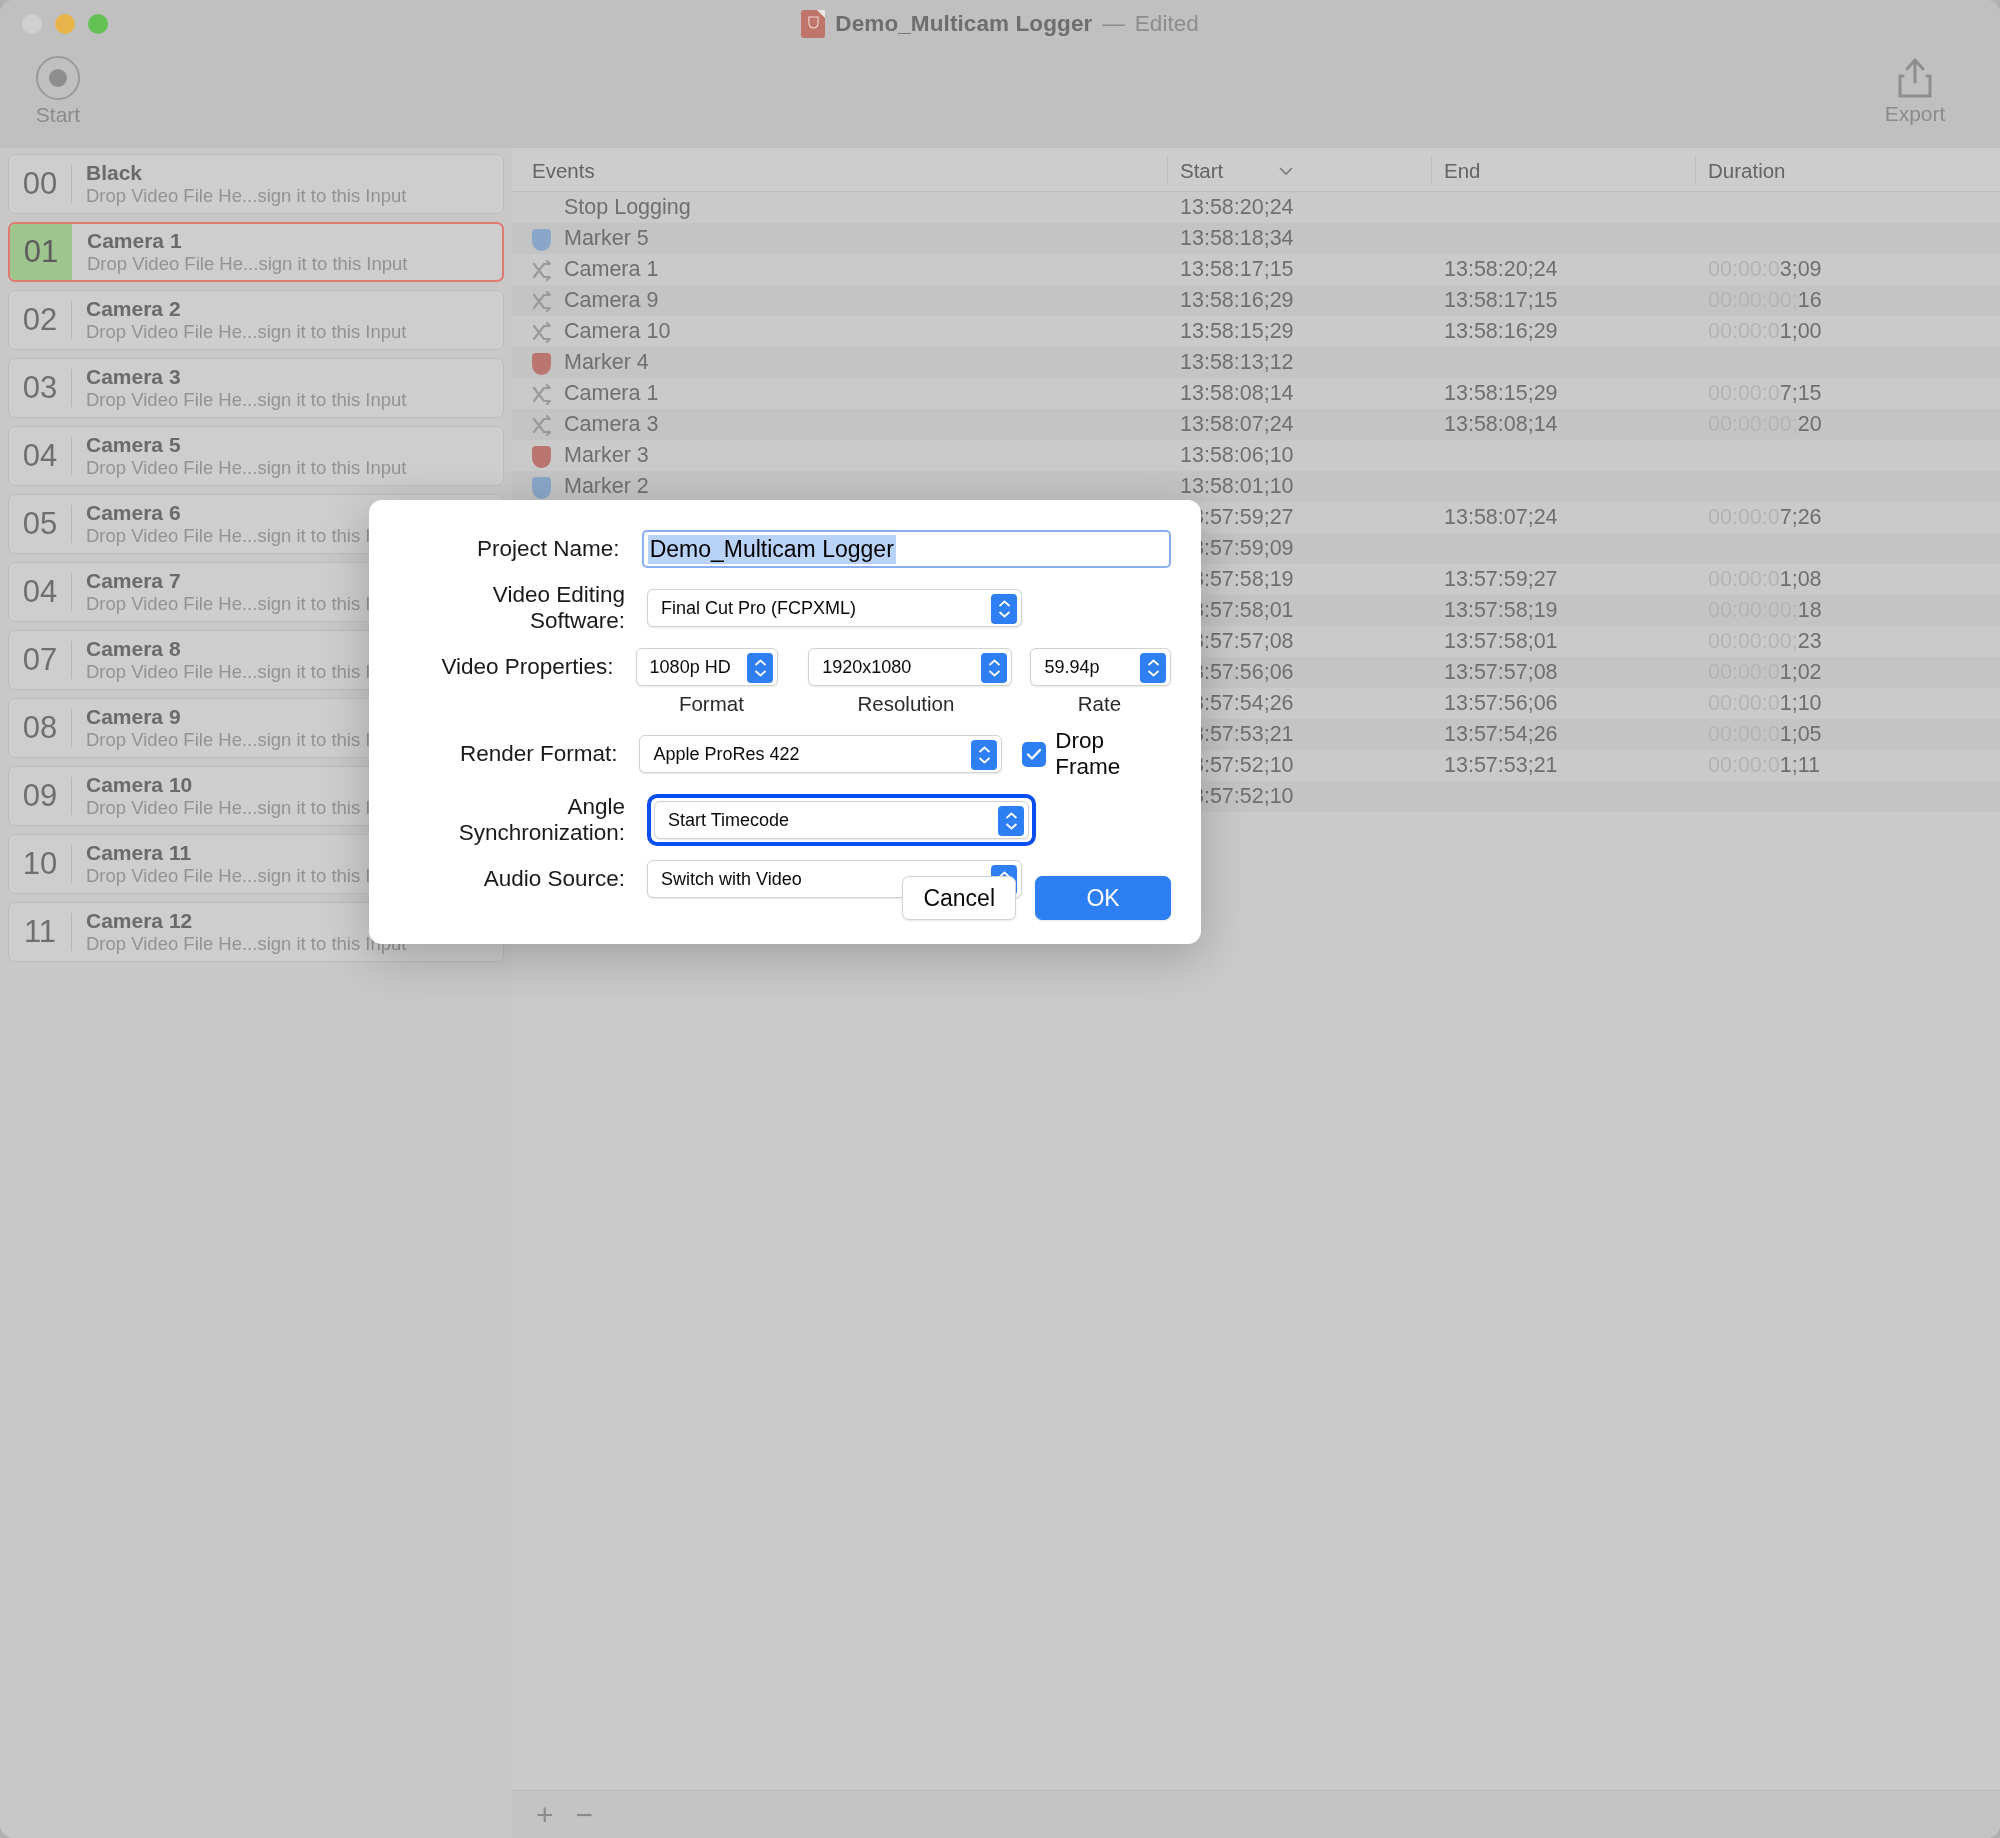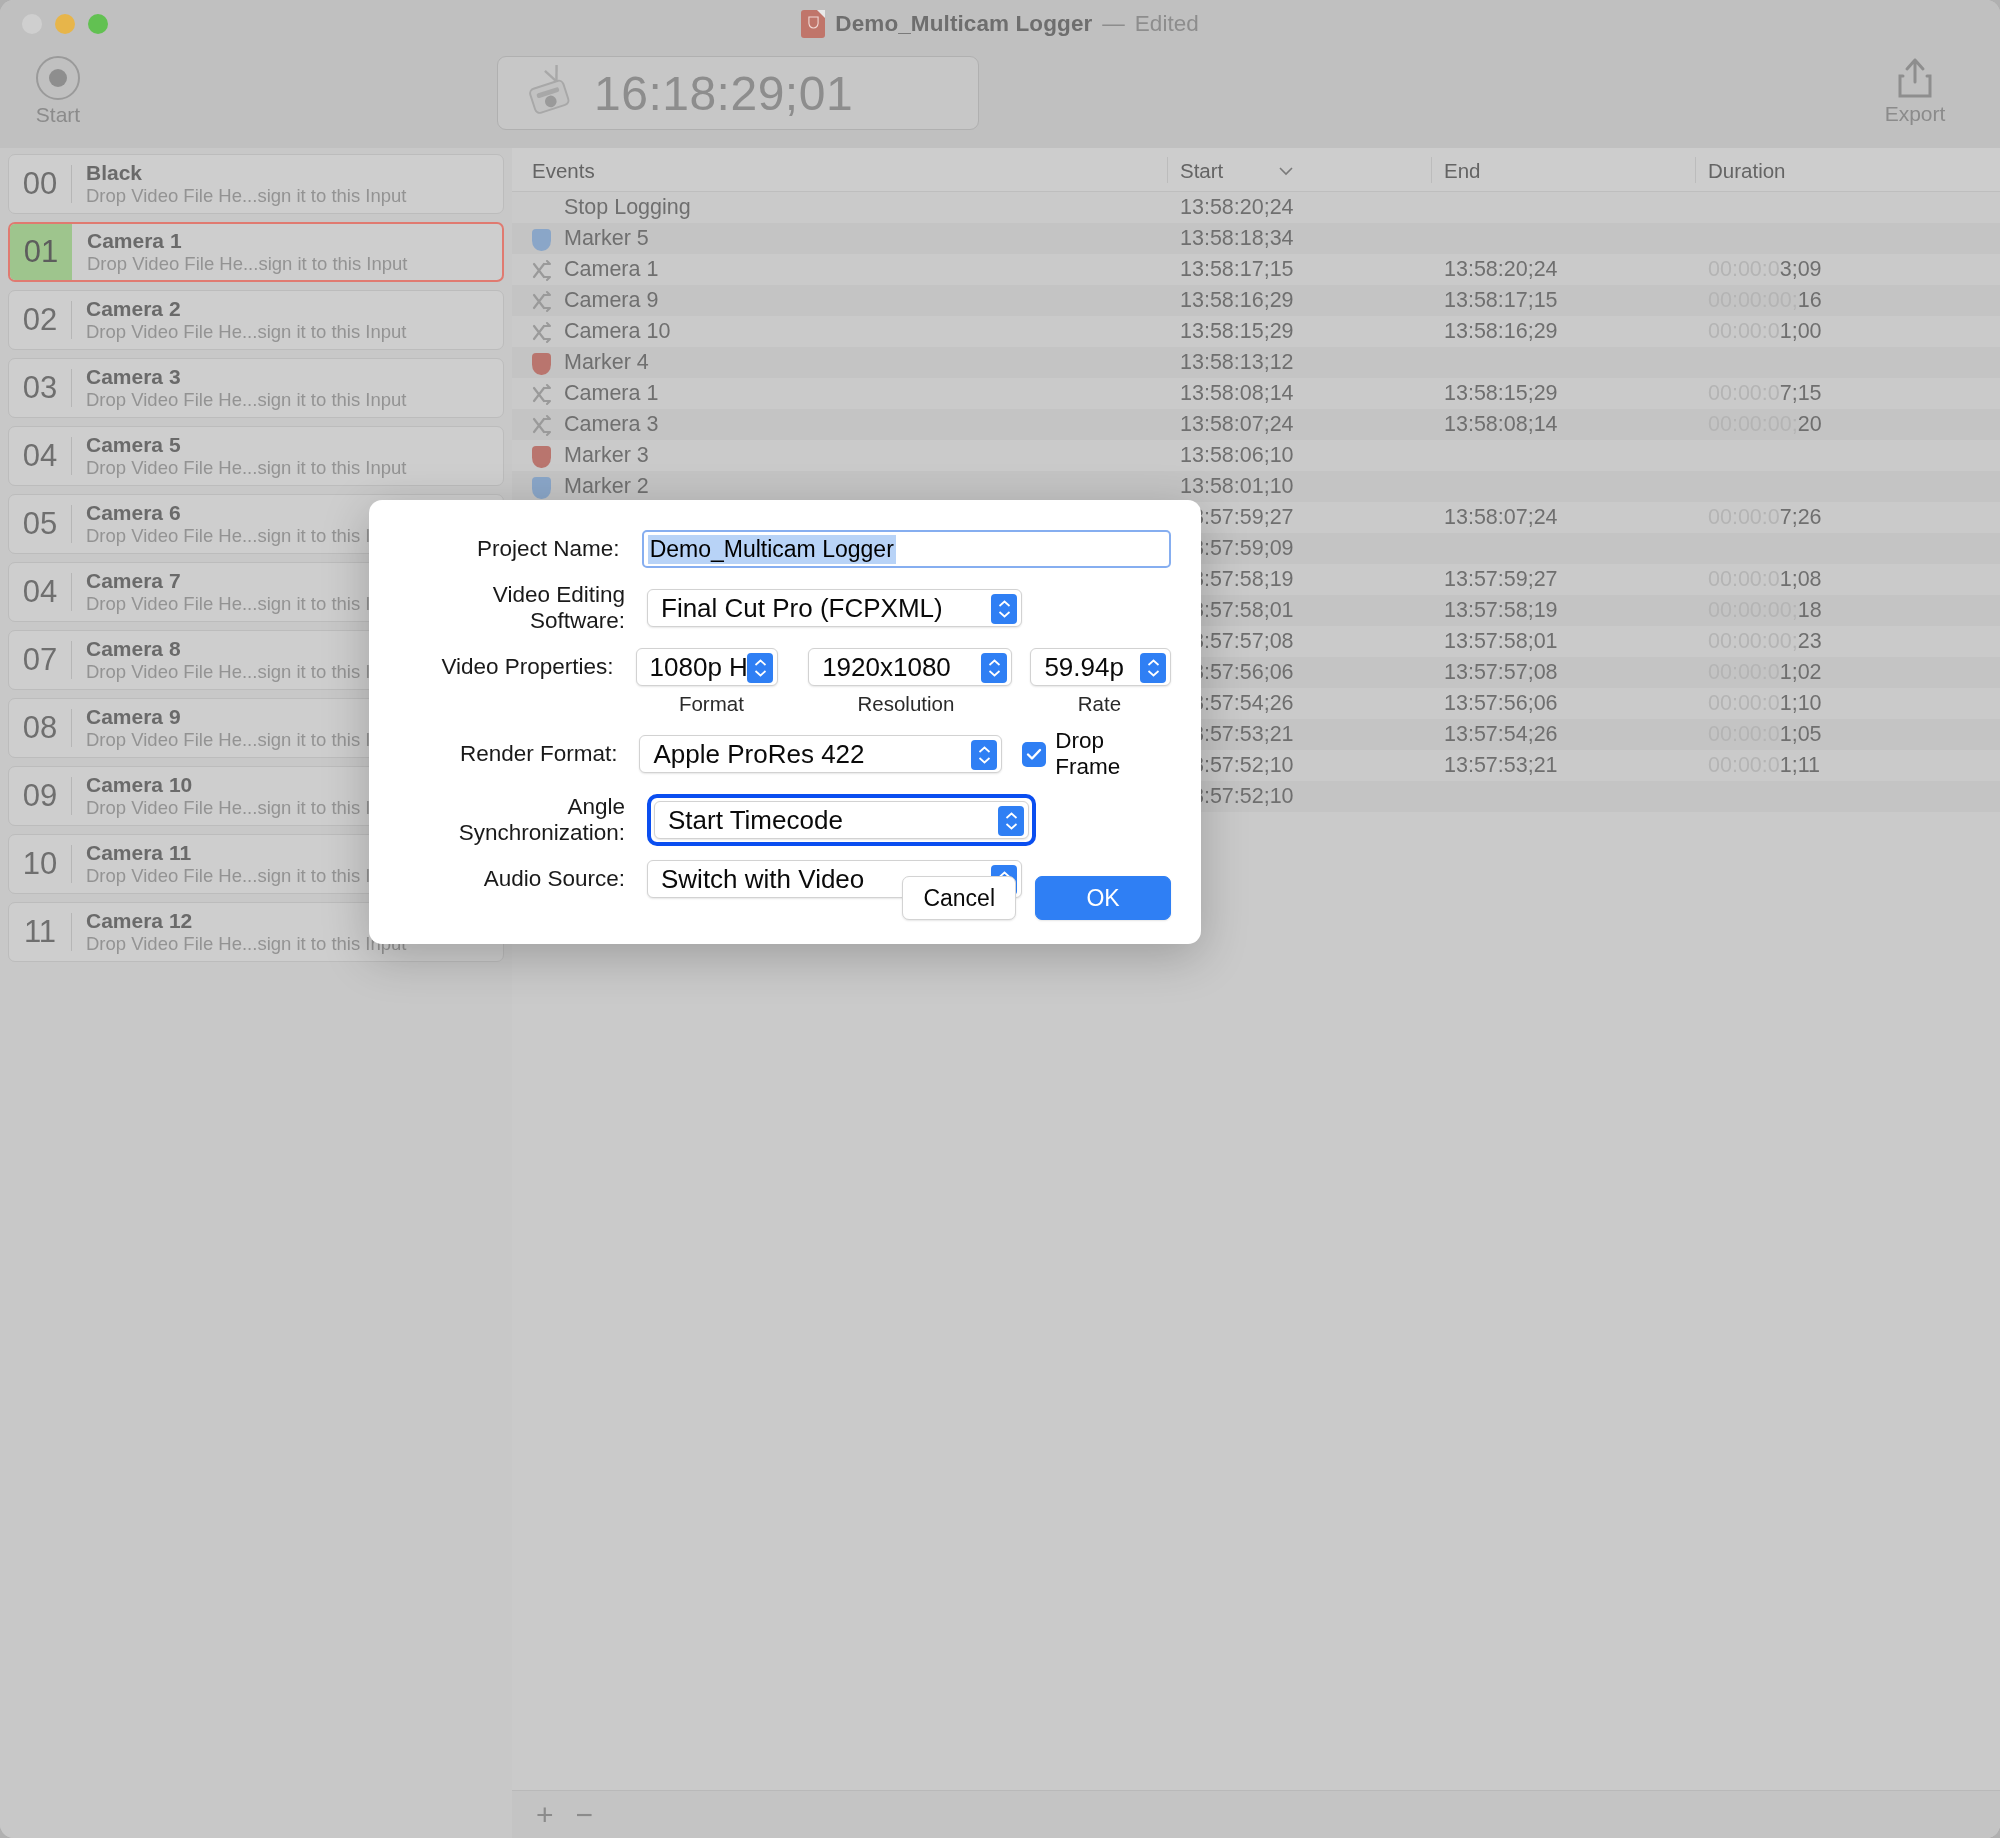--- a/index.html
+++ b/index.html
@@ -192,21 +192,21 @@
   .textfield .val {
     font-size: 23px; color: #000;
     background: #b8d3f7; padding: 1px 2px;
   }
   .popup {
     height: 38px; border: 1px solid #d2d2d2; border-radius: 6px;
     background: #fff; display: flex; align-items: center;
     box-shadow: 0 1px 2px rgba(0,0,0,0.10);
     position: relative;
   }
-  .popup .pv { font-size: 26px; color: #0a0a0a; padding-left: 13px; }
+  .popup .pv { font-size: 18px; color: #0a0a0a; padding-left: 13px; }
   .stepper {
     position: absolute; right: 4px; top: 4px;
     width: 26px; height: 30px; border-radius: 4px;
     background: #2f7ff4;
     display: flex; flex-direction: column; align-items: center; justify-content: center; gap: 2px;
   }
   .stepper svg { width: 13px; height: 8px; display: block; }
   .pop-wide { width: 375px; }
   .pop-fmt  { width: 150px; }
   .pop-res  { width: 215px; margin-left: 30px; }
@@ -265,32 +265,20 @@
   </div>
 
   <div class="toolbar">
     <div class="start-btn">
       <div class="rec-ring">
           <div class="rec-dot"></div>
         </div>
       <div class="start-label">Start</div>
     </div>
 
-    <div class="tc-box">
-      <svg class="tc-icon" viewBox="0 0 64 58">
-        <g transform="rotate(-18 32 32)">
-          <rect x="14" y="20" width="36" height="26" rx="5" fill="#c2c2c2" stroke="#a8a8a8" stroke-width="2"></rect>
-          <circle cx="32" cy="38" r="6" fill="#9a9a9a"></circle>
-          <rect x="20" y="26" width="24" height="5" rx="2" fill="#a8a8a8"></rect>
-          <path d="M44 20 L50 2" stroke="#a8a8a8" stroke-width="2.5" fill="none"></path>
-          <path d="M44 20 L36 6" stroke="#a8a8a8" stroke-width="2.5" fill="none"></path>
-        </g>
-      </svg>
-      <span class="tc-text">16:18:29;01</span>
-    </div>
 
     <div class="export-btn">
       <svg class="export-icon" viewBox="0 0 40 44">
         <path d="M20 4 L20 26 M20 4 L12 13 M20 4 L28 13" stroke="#8e8e8e" stroke-width="3" fill="none" stroke-linecap="round"></path>
         <path d="M8 20 L5 20 L5 40 L35 40 L35 20 L32 20" stroke="#8e8e8e" stroke-width="3" fill="none" stroke-linecap="round"></path>
       </svg>
       <div class="export-label">Export</div>
     </div>
   </div>
 

